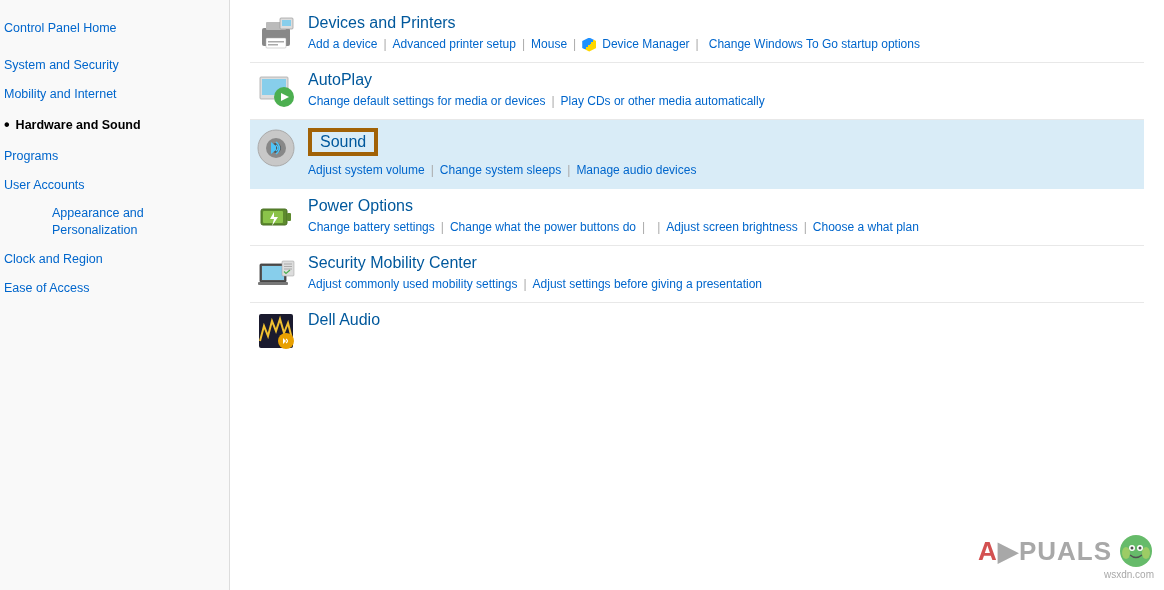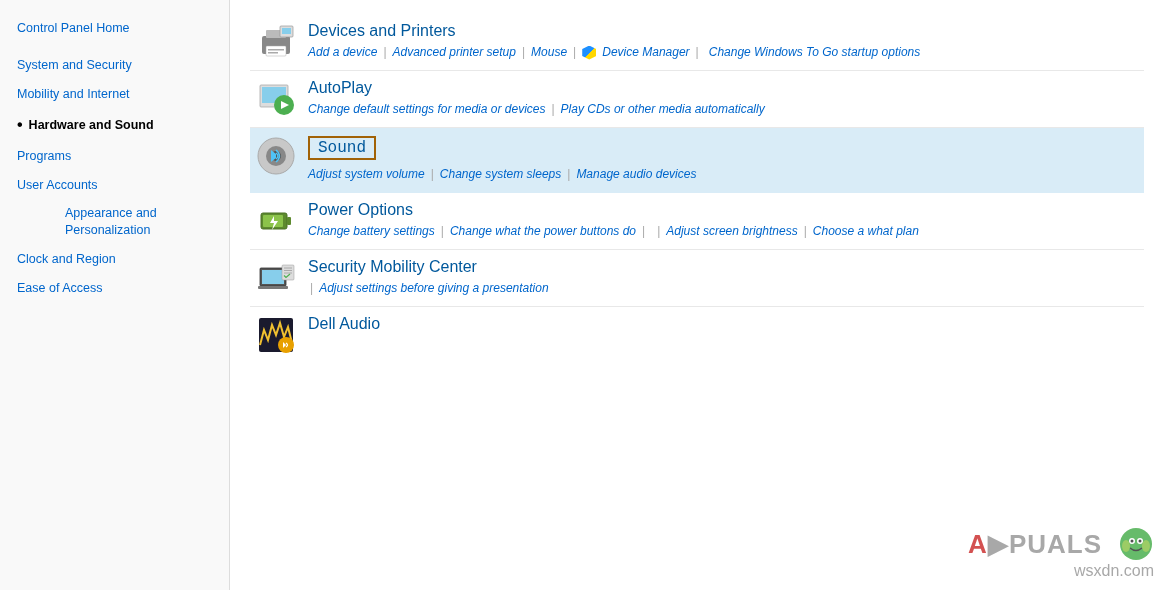--- a/index.html
+++ b/index.html
@@ -20,21 +20,21 @@
     }
     
     .sidebar {
       width: 230px;
       background: #f9f9f9;
       border-right: 1px solid #ddd;
       padding: 14px 0;
       flex-shrink: 0;
     }
     .sidebar-item {
-      padding: 5px 17px;
+      padding: 5px 4px;
       font-size: 12.5px;
       color: #0066cc;
       cursor: pointer;
       line-height: 1.5;
     }
     .sidebar-item.active {
       color: #000;
       font-weight: bold;
       display: flex;
       align-items: center;
@@ -44,21 +44,21 @@
       margin-right: 6px;
       color: #000;
       font-size: 16px;
     }
     .sidebar-separator {
       height: 8px;
     }
     
     .content {
       flex: 1;
-      padding: 14px 20px;
+      padding: 6px 20px;
       overflow-y: auto;
       background: #fff;
     }
     .section-title {
       font-size: 16px;
       color: #00589c;
       font-weight: normal;
       margin-bottom: 3px;
       cursor: pointer;
     }
@@ -91,21 +91,20 @@
       display: flex;
       flex-wrap: wrap;
       align-items: center;
       gap: 4px;
       line-height: 1.6;
     }
     .item-links a {
       color: #0066cc;
       text-decoration: none;
       cursor: pointer;
-      font-style: italic;
     }
     .sep {
       color: #aaa;
       margin: 0 2px;
     }
     
     .shield-icon {
       display: inline-block;
       width: 14px;
       height: 14px;
@@ -204,21 +203,21 @@
           <circle cx="20" cy="20" r="18" fill="#c8c8c8" stroke="#aaa" stroke-width="1"></circle>
           <circle cx="20" cy="20" r="10" fill="#888"></circle>
           <circle cx="20" cy="20" r="5" fill="#555"></circle>
 
           <path d="M15,14 L15,26 L20,22 L20,18 Z" fill="#4fc3f7"></path>
           <path d="M20,17 Q24,20 20,23" stroke="#4fc3f7" stroke-width="1.5" fill="none"></path>
           <path d="M20,14 Q27,20 20,26" stroke="#4fc3f7" stroke-width="1.5" fill="none"></path>
         </svg>
       </div>
       <div class="item-content">
-        <div style="display:inline-block; border: 2px solid #a16207; padding: 1px 8px; margin-bottom:3px;font-family:Liberation Mono, monospace;">
+        <div style="display:inline-block; border: 4px solid #a16207; padding: 1px 8px; margin-bottom:3px;">
           <span class="section-title" style="border:none;display:inline;">Sound</span>
         </div>
         <div class="item-links">
           <a>Adjust system volume</a>
           <span class="sep">|</span>
           <a>Change system sleeps</a>
           <span class="sep">|</span>
           <a>Manage audio devices</a>
         </div>
       </div>
@@ -262,20 +261,21 @@
           <rect x="26" y="7" width="12" height="15" rx="1" fill="#ddd" stroke="#999" stroke-width="0.5"></rect>
           <line x1="28" y1="10" x2="36" y2="10" stroke="#aaa" stroke-width="1"></line>
           <line x1="28" y1="12.5" x2="36" y2="12.5" stroke="#aaa" stroke-width="1"></line>
           <line x1="28" y1="15" x2="36" y2="15" stroke="#aaa" stroke-width="1"></line>
           <polyline points="28,17.5 30,19.5 34,16" stroke="#4caf50" stroke-width="1.2" fill="none"></polyline>
         </svg>
       </div>
       <div class="item-content">
         <div class="section-title">Security Mobility Center</div>
         <div class="item-links">
+          <a>Adjust commonly used mobility settings</a>
           <span class="sep">|</span>
           <a>Adjust settings before giving a presentation</a>
         </div>
       </div>
     </div>
 
 
     <div class="item-row" style="border-bottom:none;">
       <div class="item-icon">
         <svg width="40" height="40" viewBox="0 0 40 40">
@@ -291,31 +291,31 @@
       </div>
       <div class="item-content">
         <div class="section-title">Dell Audio</div>
       </div>
     </div>
 
   </div>
 </div>
 
 <div class="watermark-container">
-  <div style="display:flex; align-items:center; gap:16px;">
+  <div style="display:flex; align-items:center; gap:6px;">
     <div style="font-size:26px; font-weight:900; color:#999; letter-spacing:1px;">
       <span style="color:#cc3333;">A</span><span style="color:#999;">▶</span><span style="color:#999;">PUALS</span>
     </div>
     <div style="width:36px;height:36px;">
       <svg width="36" height="36" viewBox="0 0 36 36">
         <circle cx="18" cy="18" r="16" fill="#4caf50"></circle>
         <circle cx="14" cy="15" r="3" fill="white"></circle>
         <circle cx="22" cy="15" r="3" fill="white"></circle>
         <circle cx="14" cy="15" r="1.5" fill="#333"></circle>
         <circle cx="22" cy="15" r="1.5" fill="#333"></circle>
         <path d="M12,22 Q18,27 24,22" stroke="#333" stroke-width="1.5" fill="none"></path>
         <ellipse cx="8" cy="20" rx="4" ry="6" fill="#8bc34a"></ellipse>
         <ellipse cx="28" cy="20" rx="4" ry="6" fill="#8bc34a"></ellipse>
       </svg>
     </div>
   </div>
-  <div style="font-size:16px; color:#999; text-align:center;">wsxdn.com</div>
+  <div style="font-size:10px; color:#999; text-align:center;">wsxdn.com</div>
 </div>
 
 </body></html>

